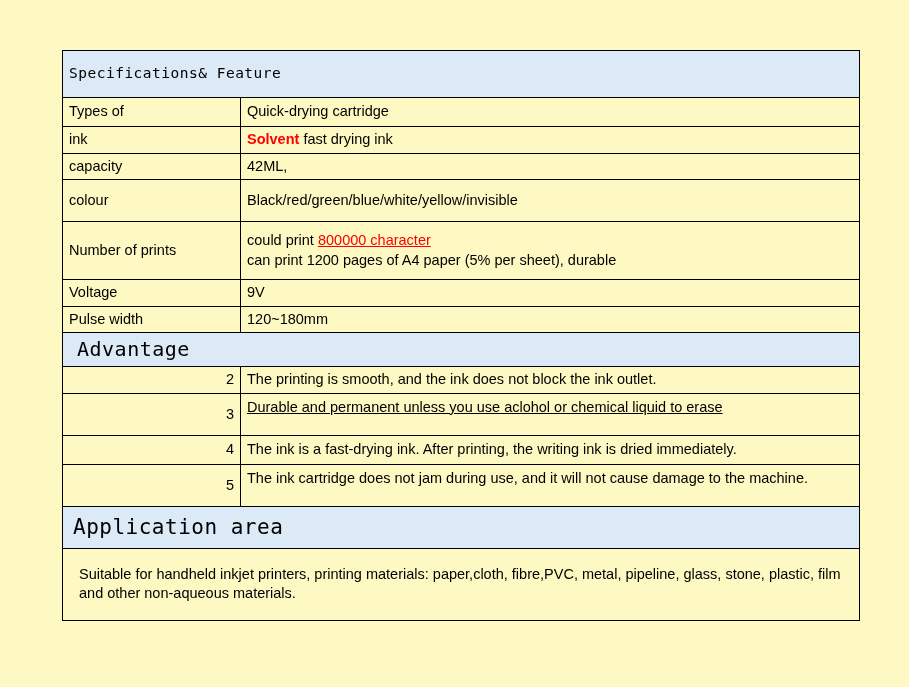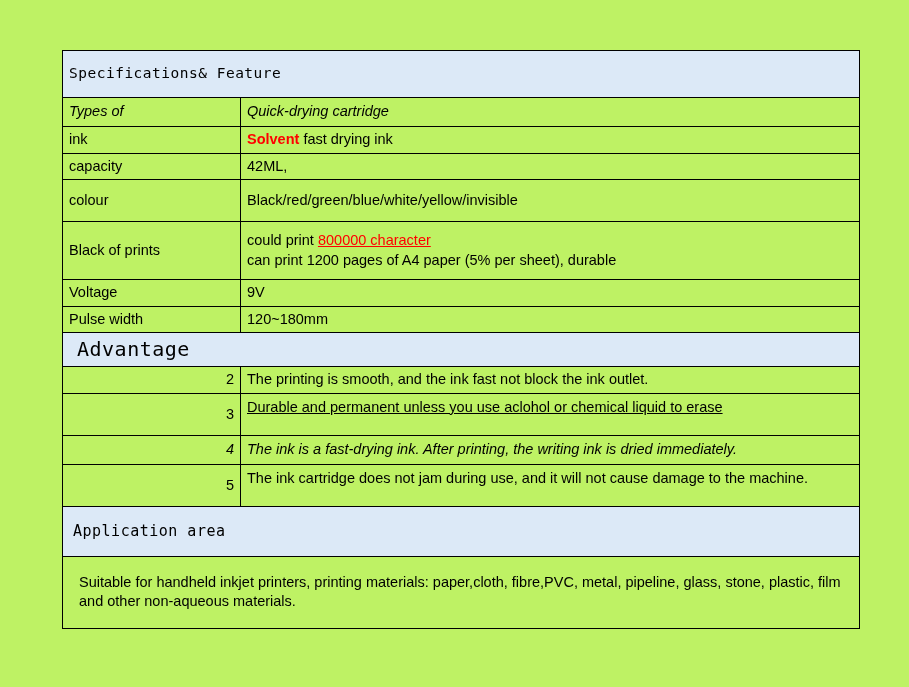--- a/index.html
+++ b/index.html
@@ -8,21 +8,21 @@
     padding: 0;
     width: 909px;
     height: 687px;
     background: #ffffff;
     font-family: "Liberation Sans", sans-serif;
   }
   #sheet {
     position: relative;
     width: 909px;
     height: 687px;
-    background: #bef264;
+    background: #fef9c3;
   }
   table.spec {
     position: absolute;
     left: 62px;
     top: 50px;
     width: 797px;
     border-collapse: collapse;
     table-layout: fixed;
   }
   table.spec td {
@@ -41,23 +41,23 @@
     letter-spacing: 0.5px;
     padding: 6px 10px 8px 10px;
     height: 47px;
   }
   td.section.adv {
     font-size: 20px;
     padding-left: 14px;
     height: 30px;
   }
   td.section.app {
-    font-size: 15px;
+    font-size: 21px;
     padding-left: 10px;
-    height: 50px;
+    height: 42px;
   }
   td.label {
     width: 178px;
   }
   td.value { }
   td.num {
     width: 178px;
     text-align: right;
     font-size: 14.5px;
     vertical-align: bottom;
@@ -67,21 +67,21 @@
   .red { color: #ff0000; text-decoration: underline; }
   .red-b { color: #ff0000; font-weight: bold; }
   td.footer {
     font-size: 15px;
     line-height: 1.75;
     padding: 8px 8px 10px 8px;
     vertical-align: top;
     border-top: 1px solid #000000;
   }
   .h-tall { height: 42px; }
-  .h-mid { height: 29px; font-style: italic; }
+  .h-mid { height: 29px; }
   .h-short { height: 24px; margin-top: 16px; }
   .h-two { height: 58px; }
 </style>
 </head>
 <body>
 
 <div id="sheet">
 
   <table class="spec">
 
@@ -109,21 +109,21 @@
       <td class="label h-short">capacity</td>
       <td class="value h-short">42ML,</td>
     </tr>
 
     <tr>
       <td class="label h-tall">colour</td>
       <td class="value h-tall">Black/red/green/blue/white/yellow/invisible</td>
     </tr>
 
     <tr>
-      <td class="label h-two">Black of prints</td>
+      <td class="label h-two">Number of prints</td>
       <td class="value h-two">
         <div><span>could print </span><span class="red">800000 character</span></div>
         <div>can print 1200 pages of A4 paper (5% per sheet), durable</div>
       </td>
     </tr>
 
     <tr>
       <td class="label h-short">Voltage</td>
       <td class="value h-short">9V</td>
     </tr>
@@ -133,21 +133,21 @@
       <td class="value h-short">120~180mm</td>
     </tr>
 
     <tr>
       <td class="section adv" colspan="2">Advantage</td>
     </tr>
 
 
     <tr>
       <td class="num h-short">2</td>
-      <td class="value h-short">The printing is smooth, and the ink fast not block the ink outlet.</td>
+      <td class="value h-short">The printing is smooth, and the ink does not block the ink outlet.</td>
     </tr>
 
     <tr>
       <td class="num h-tall">3</td>
       <td class="value h-tall red" style="vertical-align:top;padding-top:4px;">Durable and permanent unless you use aclohol or chemical liquid to erase</td>
     </tr>
 
     <tr>
       <td class="num h-mid">4</td>
       <td class="value h-mid">The ink is a fast-drying ink. After printing, the writing ink is dried immediately.</td>

